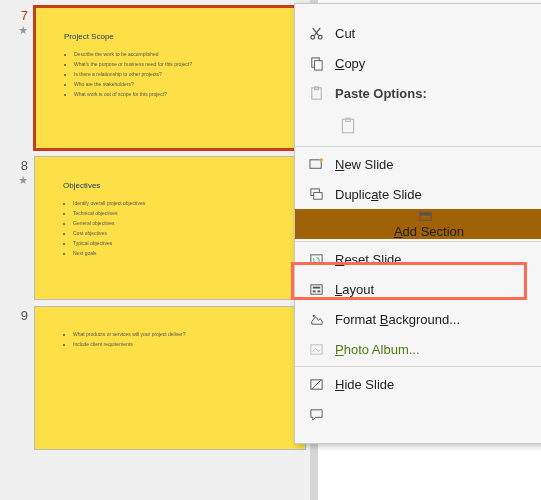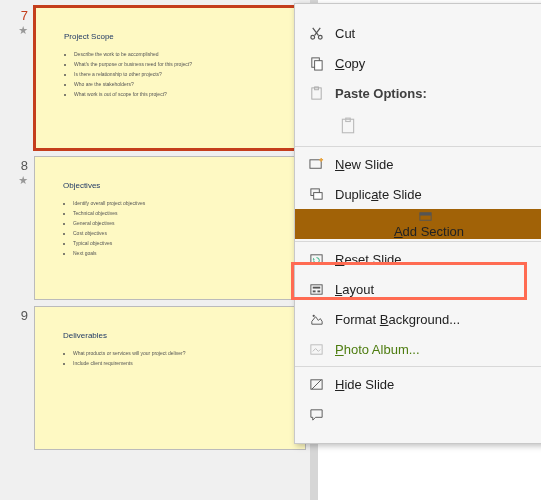--- a/index.html
+++ b/index.html
@@ -8,21 +8,21 @@
 .container { display: flex; height: 100%; }
 
 .thumbnail-panel { width: 310px; background: #f0f0f0; padding: 6px 4px; display: flex; flex-direction: column; gap: 6px; }
 
 .slide-row { display: flex; gap: 6px; }
 .slide-num-col { width: 24px; display: flex; flex-direction: column; align-items: flex-end; padding-top: 2px; }
 .slide-num { font-size: 13px; color: #555; }
 .slide-num.active { color: #c43e1c; }
 .star-icon { font-size: 11px; color: #999; margin-top: 2px; line-height: 1; }
 
-.thumb { flex: 1; background: #fef9c3; border: 1px solid #bbb; height: 144px; padding: 24px 28px; position: relative; overflow: hidden; }
+.thumb { flex: 1; background: #fde047; border: 1px solid #bbb; height: 144px; padding: 24px 28px; position: relative; overflow: hidden; }
 .thumb.selected { border: 2px solid #c43e1c; box-shadow: 0 0 0 1px #c43e1c; }
 .thumb-title { font-size: 8px; color: #1f3864; font-weight: 400; margin-bottom: 10px; }
 .thumb-bullets { list-style: disc; padding-left: 10px; }
 .thumb-bullets li { font-size: 5px; color: #555; margin-bottom: 3px; line-height: 1.4; }
 
 .separator { width: 8px; background: #d6d6d6; }
 
 .main-slide { flex: 1; background: #fff; padding: 30px 0 0 10px; color: #1f3864; overflow: hidden; }
 .main-title { font-size: 28px; font-weight: 300; margin-bottom: 26px; }
 .main-bullets { list-style: disc; padding-left: 22px; }
@@ -86,21 +86,20 @@
           <li>Next goals</li>
         </ul>
       </div>
     </div>
 
     <div class="slide-row">
       <div class="slide-num-col">
         <span class="slide-num">9</span>
       </div>
       <div class="thumb">
-        <div class="thumb-title">Deliverables</div>
         <ul class="thumb-bullets">
           <li>What products or services will your project deliver?</li>
           <li>Include client requirements</li>
         </ul>
       </div>
     </div>
 
   </div>
 
   <div class="separator"></div>

